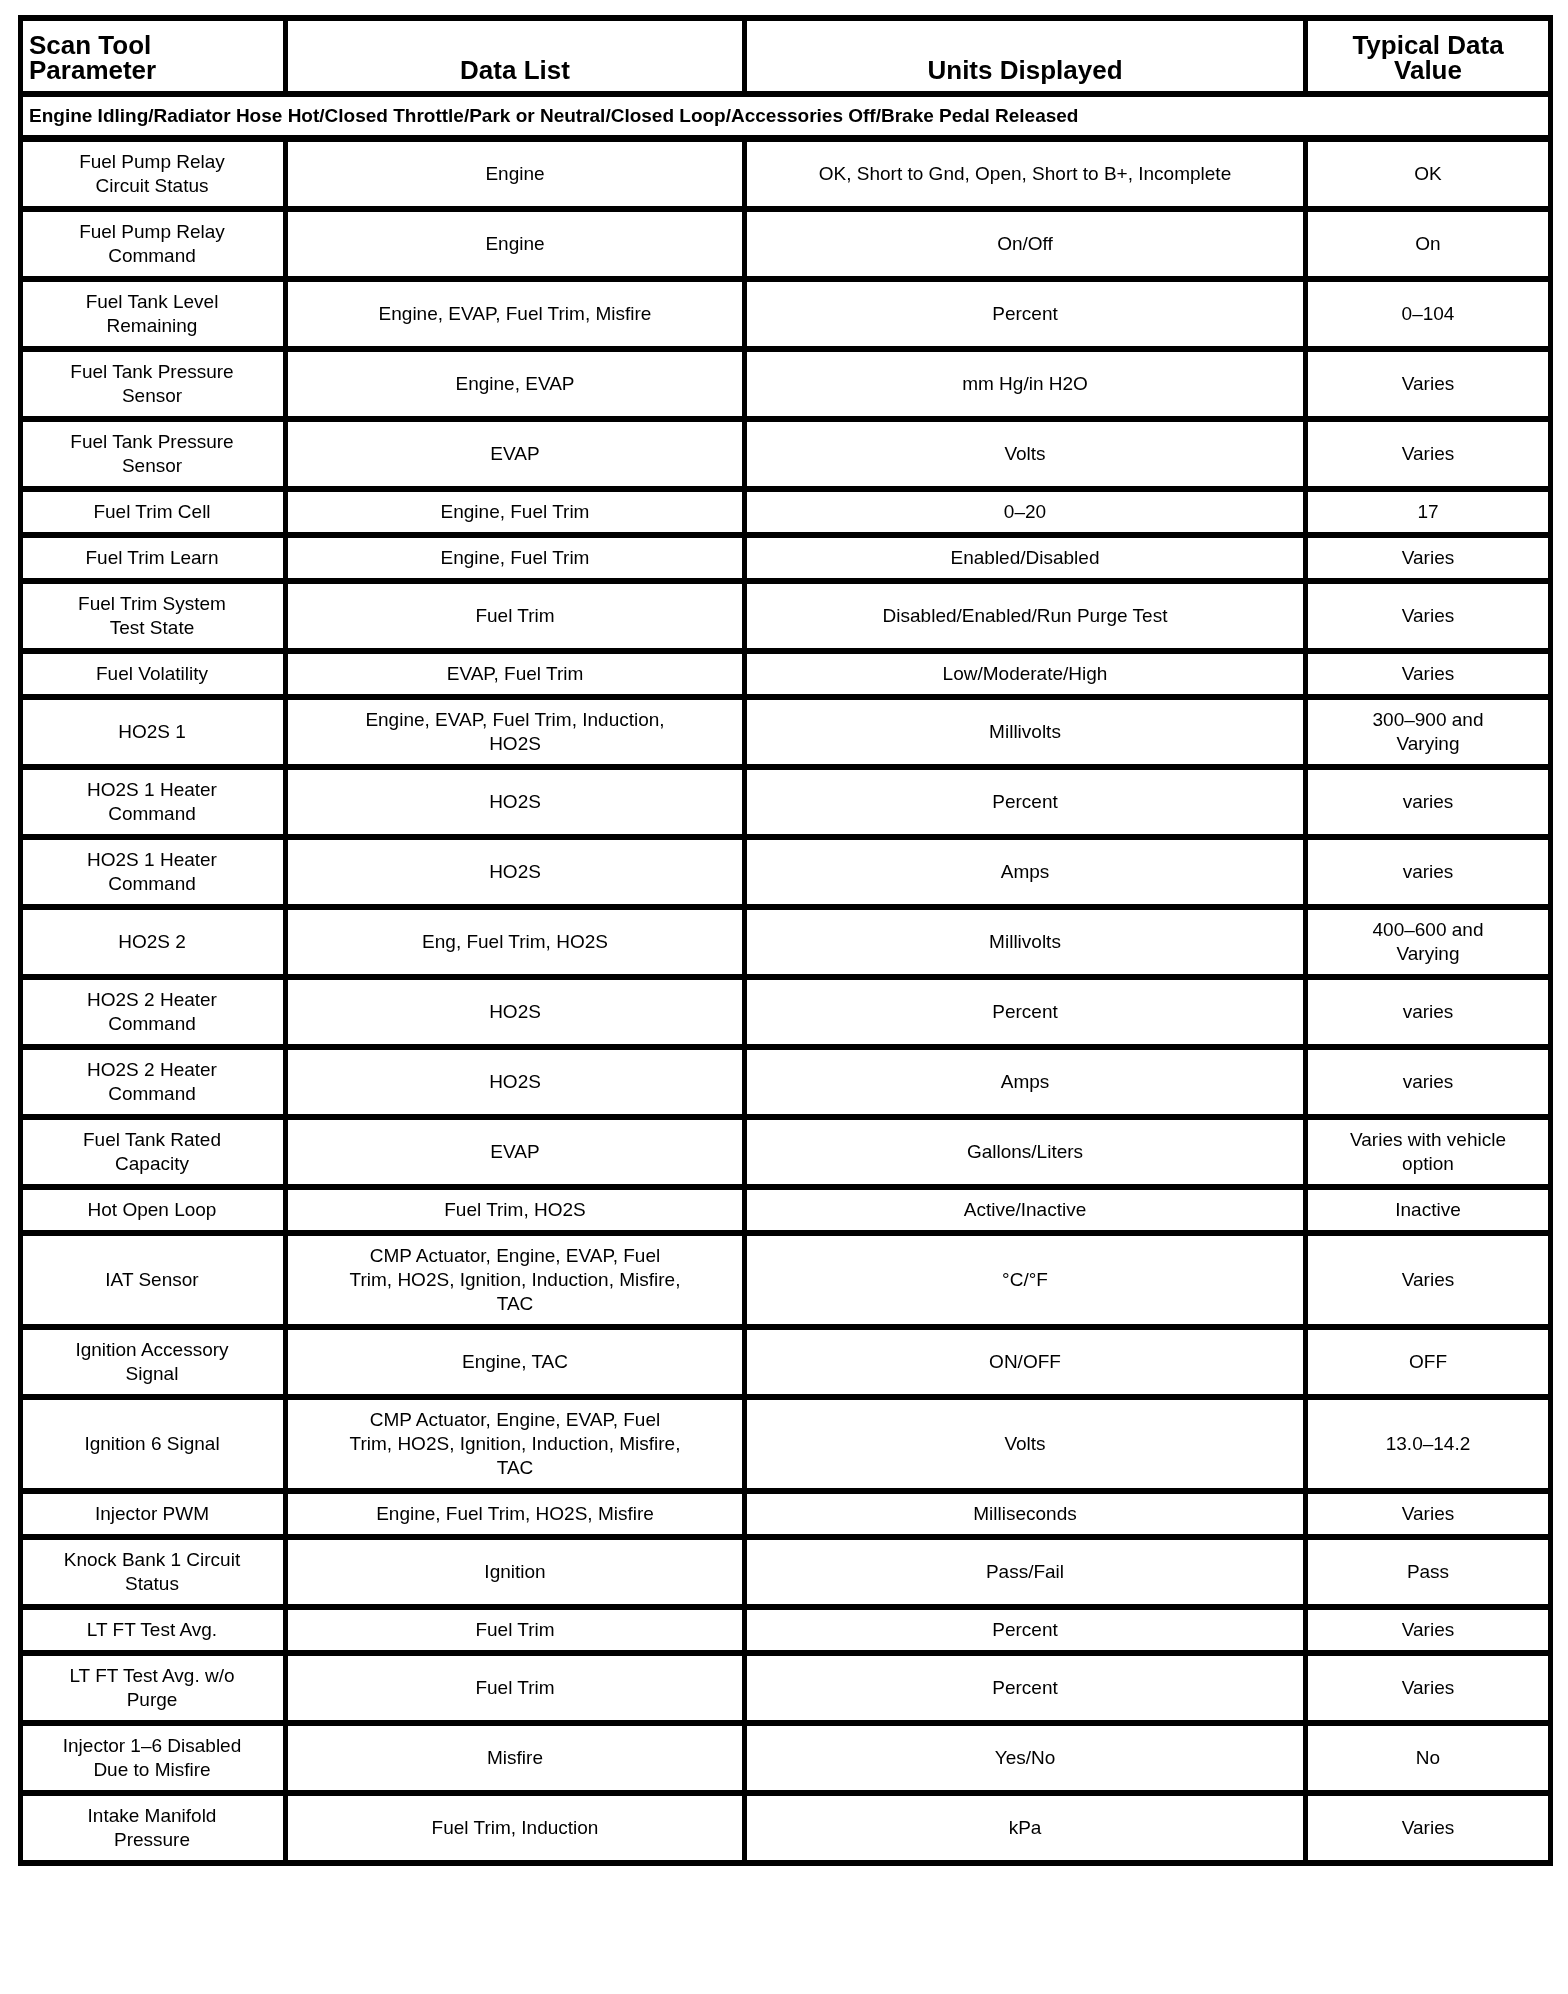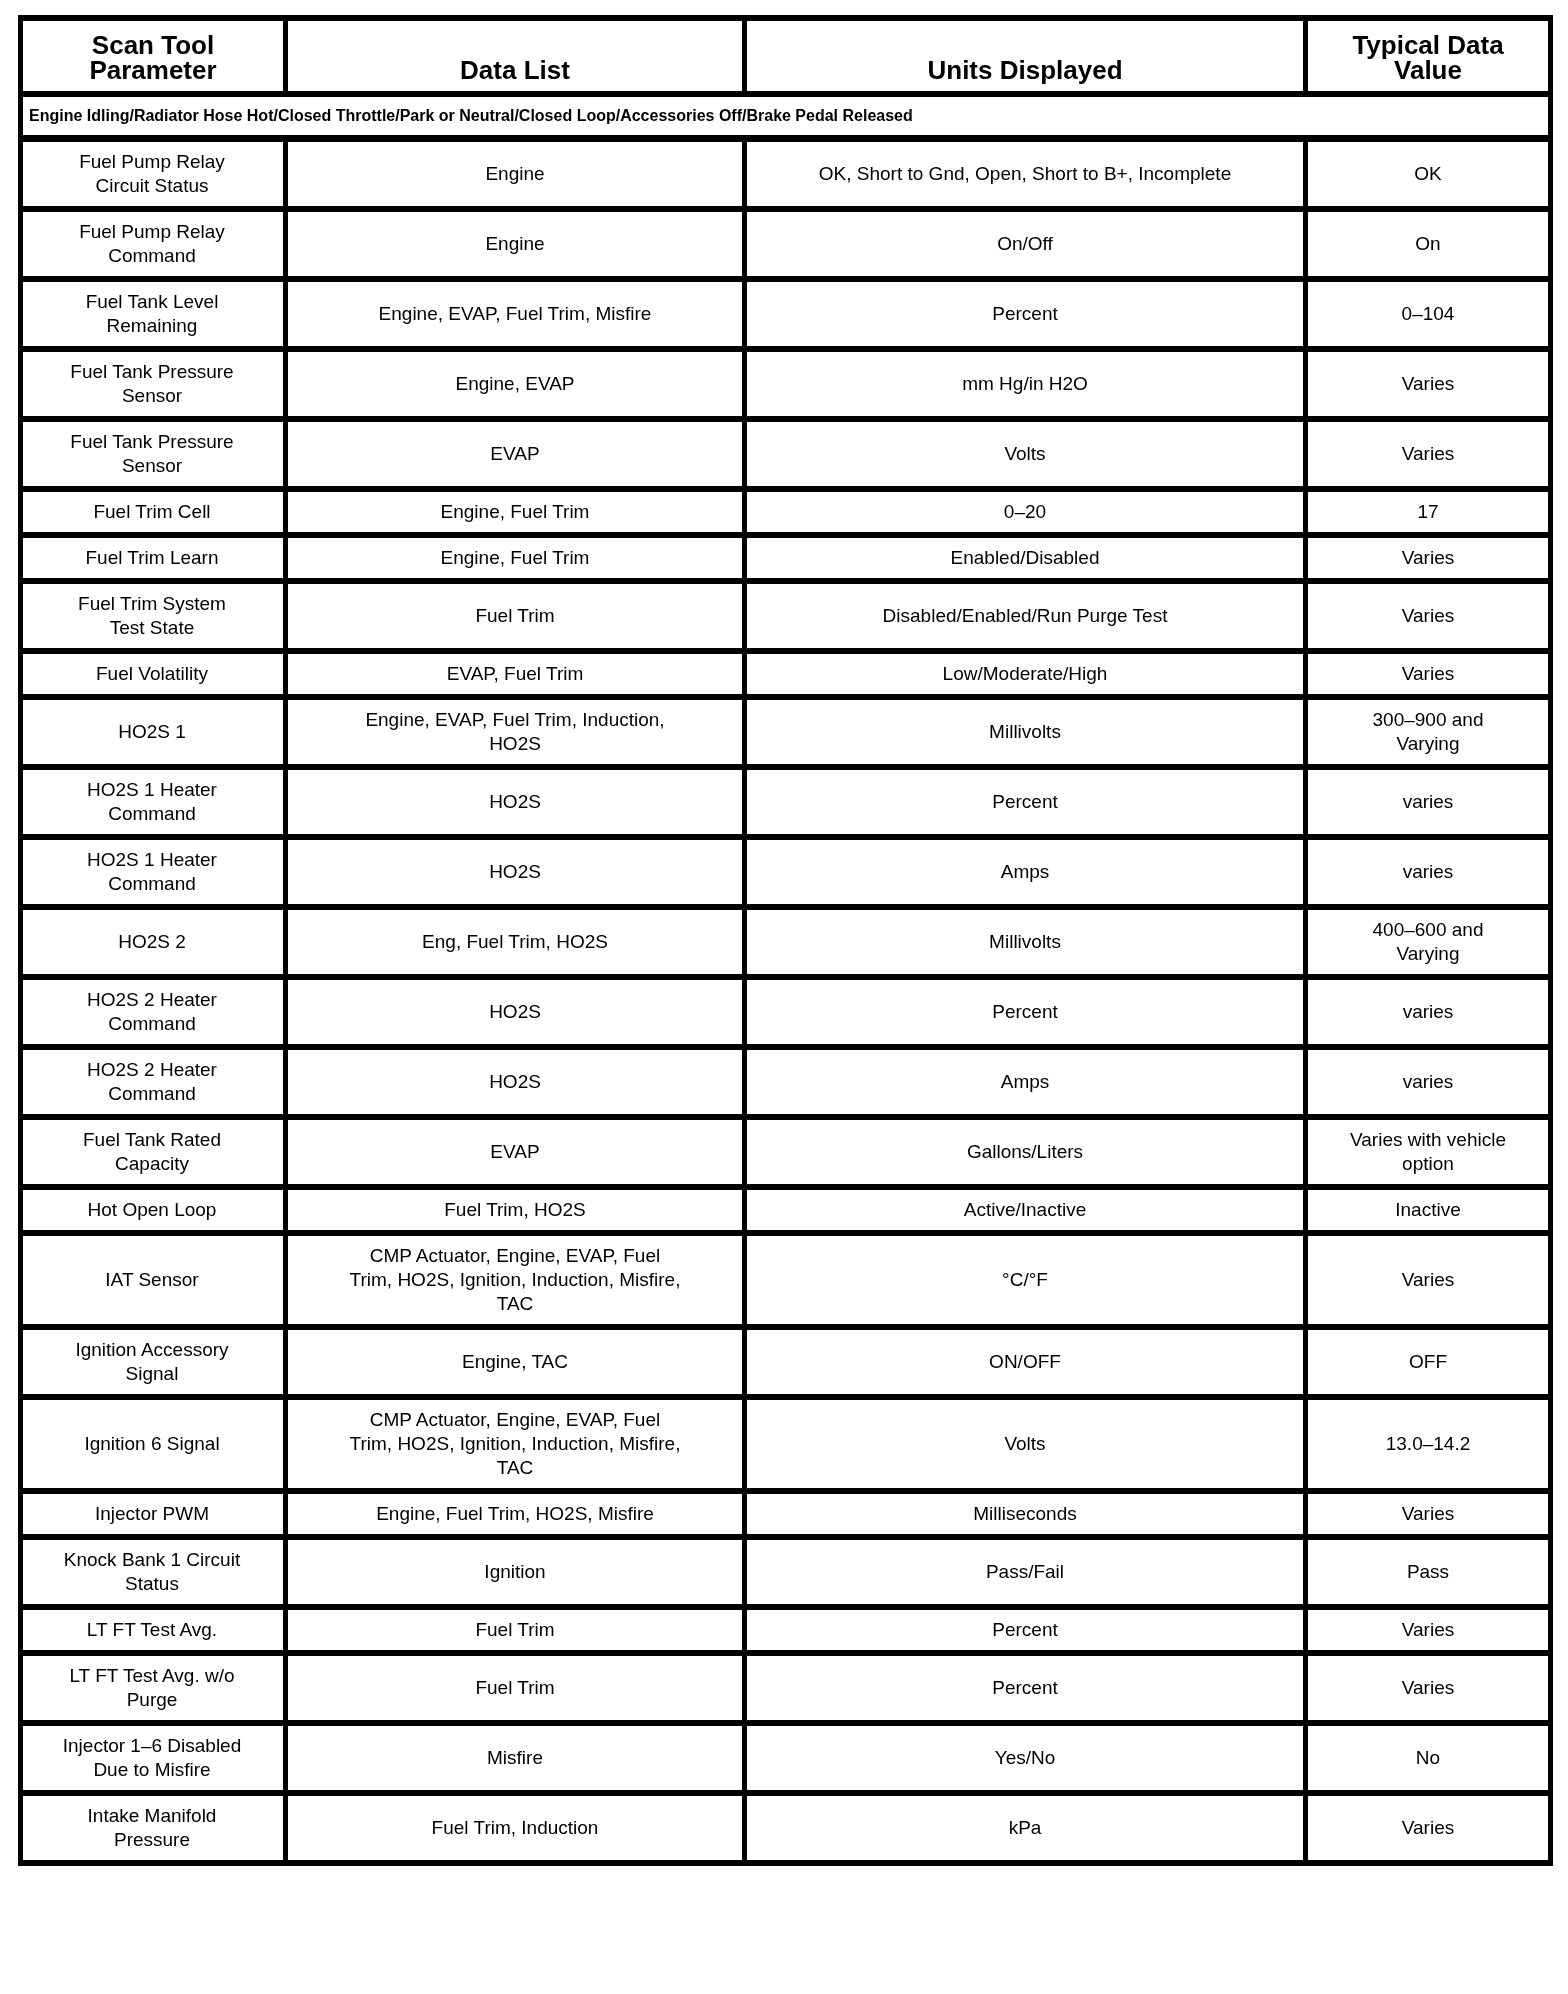--- a/index.html
+++ b/index.html
@@ -22,33 +22,33 @@
     white-space: pre-line;
     overflow: hidden;
   }
   .scan-table th {
     font-size: 26px;
     font-weight: bold;
     line-height: 25px;
     vertical-align: bottom;
     padding: 12px 6px 8px 6px;
   }
-  .scan-table th.left { text-align: center; }
+  .scan-table th.left { text-align: left; }
   .scan-table th.center { text-align: center; }
   .scan-table td {
     font-size: 19px;
     line-height: 24px;
     padding: 8px 8px;
     vertical-align: middle;
   }
   .scan-table td.param { text-align: center; padding-left: 6px; }
   .scan-table td.center { text-align: center; }
   .scan-table tr.condition-row td {
     font-weight: bold;
-    font-size: 16px;
+    font-size: 19px;
     text-align: left;
     padding: 7px 6px;
     border-bottom-width: 7px;
   }
 </style>
 </head>
 <body>
 
 <div class="page">
   <table class="scan-table">

